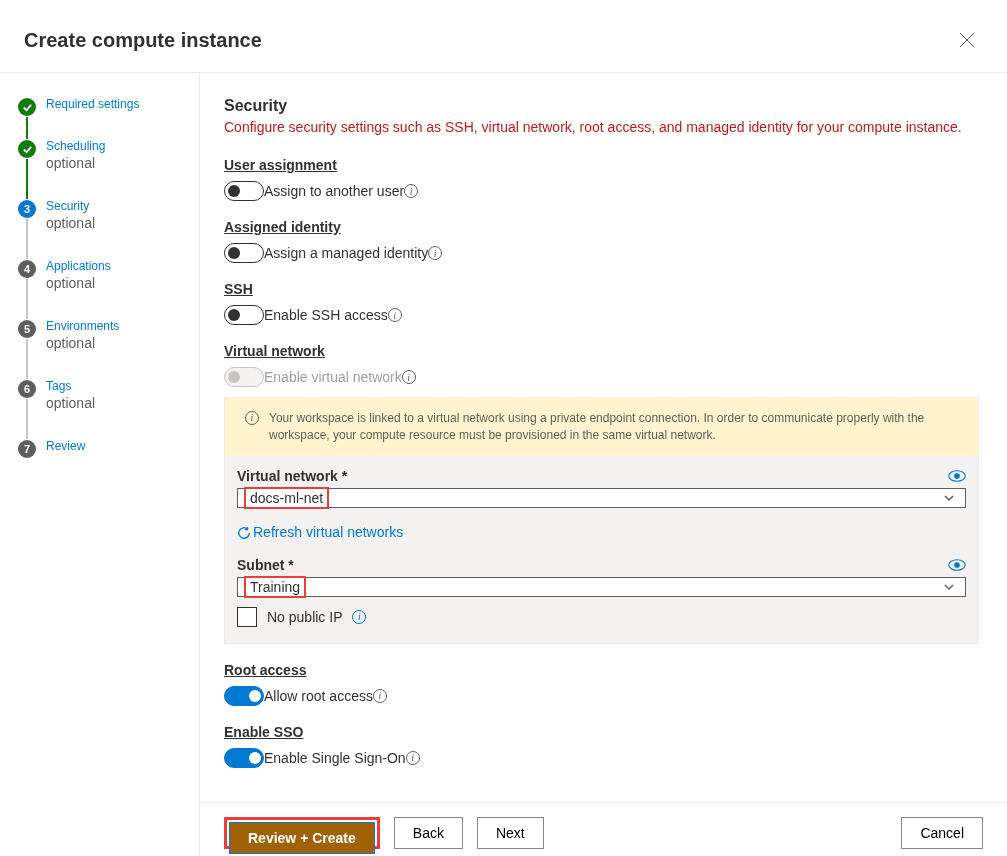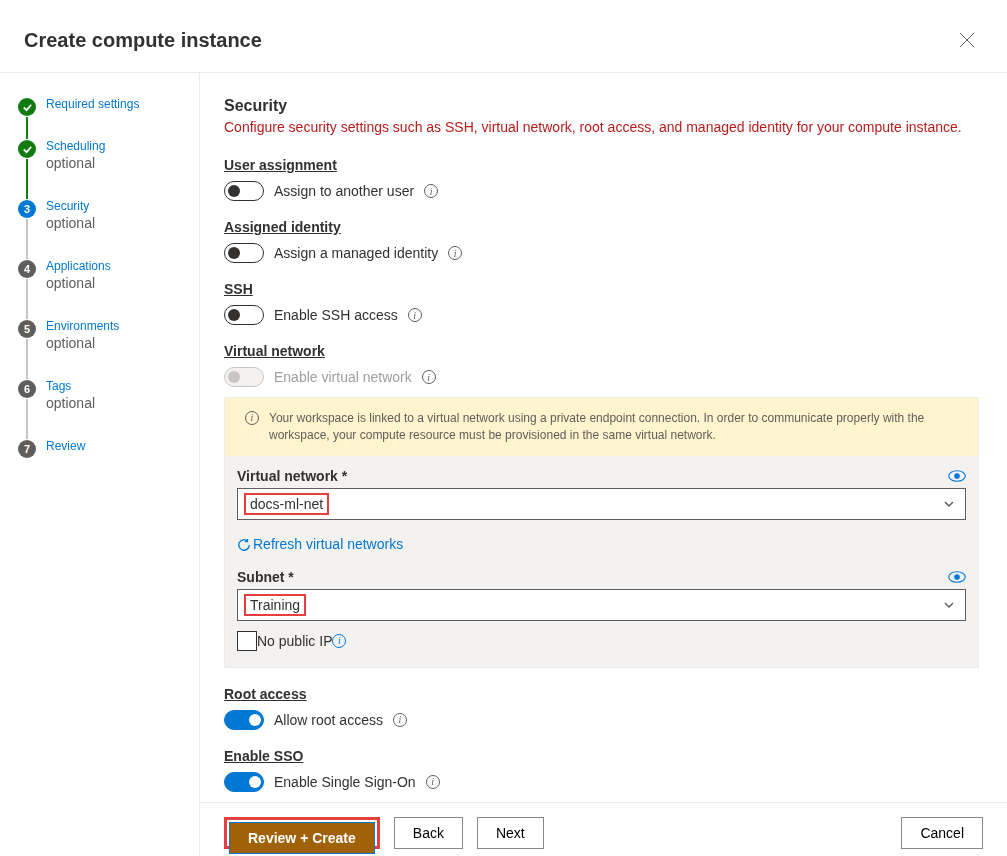--- a/index.html
+++ b/index.html
@@ -115,21 +115,20 @@
     font-weight: 600;
     font-size: 14px;
     margin-bottom: 8px;
     margin-top: 18px;
     text-decoration: underline;
   }
   .section-label:first-of-type { margin-top: 0; }
   .toggle-row {
     display: flex;
     align-items: center;
-    gap: 10px;
     margin-bottom: 4px;
   }
   .toggle {
     position: relative;
     width: 40px;
     height: 20px;
     background: #fff;
     border: 1px solid #323130;
     border-radius: 10px;
     cursor: pointer;
@@ -195,21 +194,21 @@
     font-weight: 600;
     font-size: 14px;
   }
   .preview-icon {
     width: 18px;
     height: 14px;
     color: #0078d4;
   }
   .select-box {
     width: 100%;
-    height: 32px;
+    height: 20px;
     background: #fff;
     border: 1px solid #605e5c;
     display: flex;
     align-items: center;
     justify-content: space-between;
     padding: 0 10px;
     cursor: pointer;
     position: relative;
   }
   .select-value {
@@ -230,20 +229,21 @@
     color: #0078d4;
     font-size: 14px;
     margin-top: 6px;
     cursor: pointer;
     padding: 0 12px;
   }
   .refresh-icon { width: 14px; height: 14px; }
   .checkbox-row {
     display: flex;
     align-items: center;
+    gap: 10px;
     padding: 0 12px;
     margin-top: 8px;
   }
   .checkbox {
     width: 20px;
     height: 20px;
     border: 1px solid #323130;
     background: #fff;
     cursor: pointer;
   }

